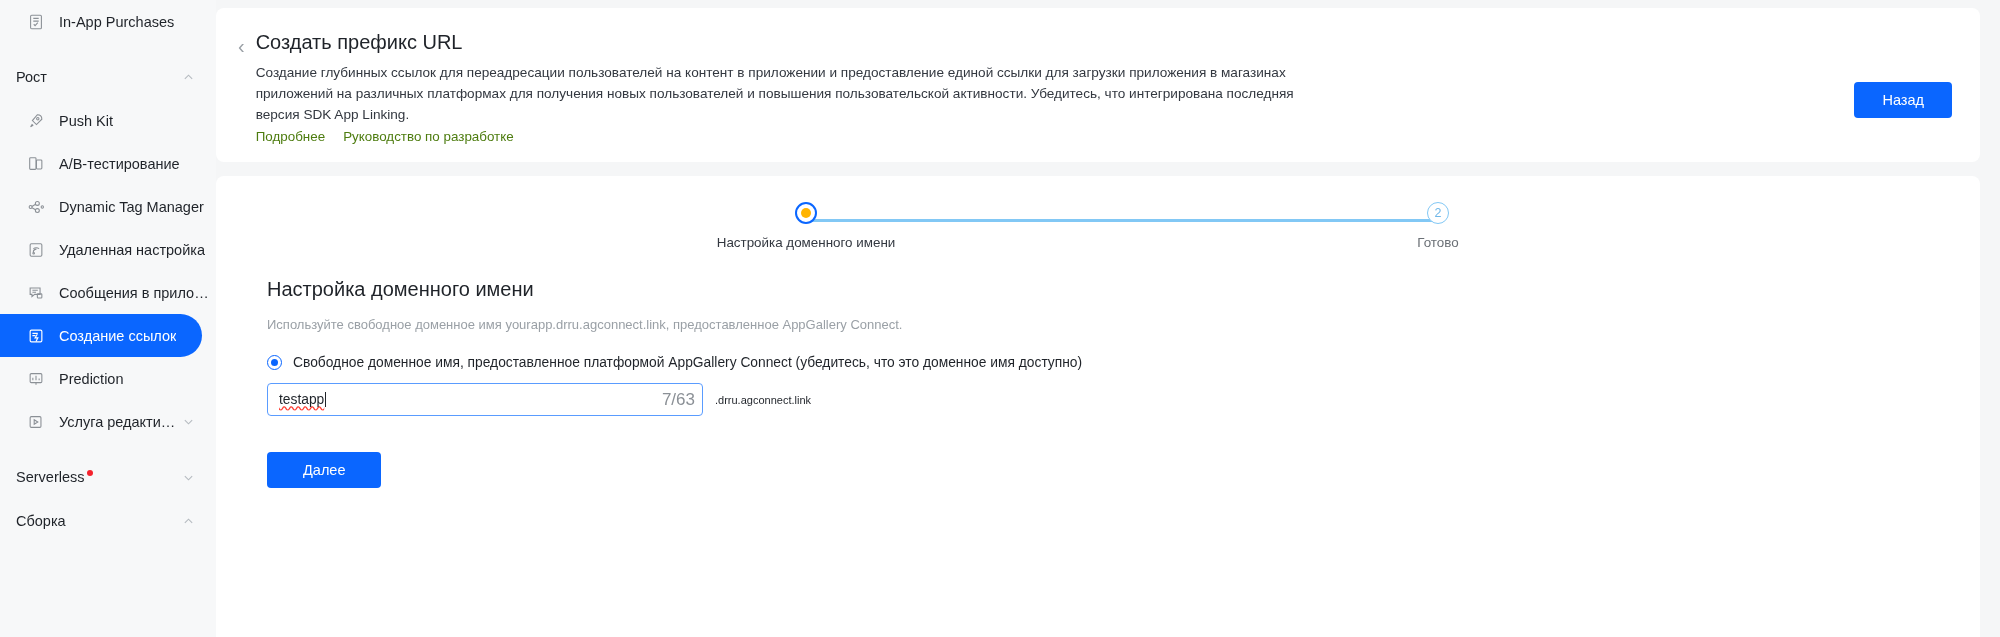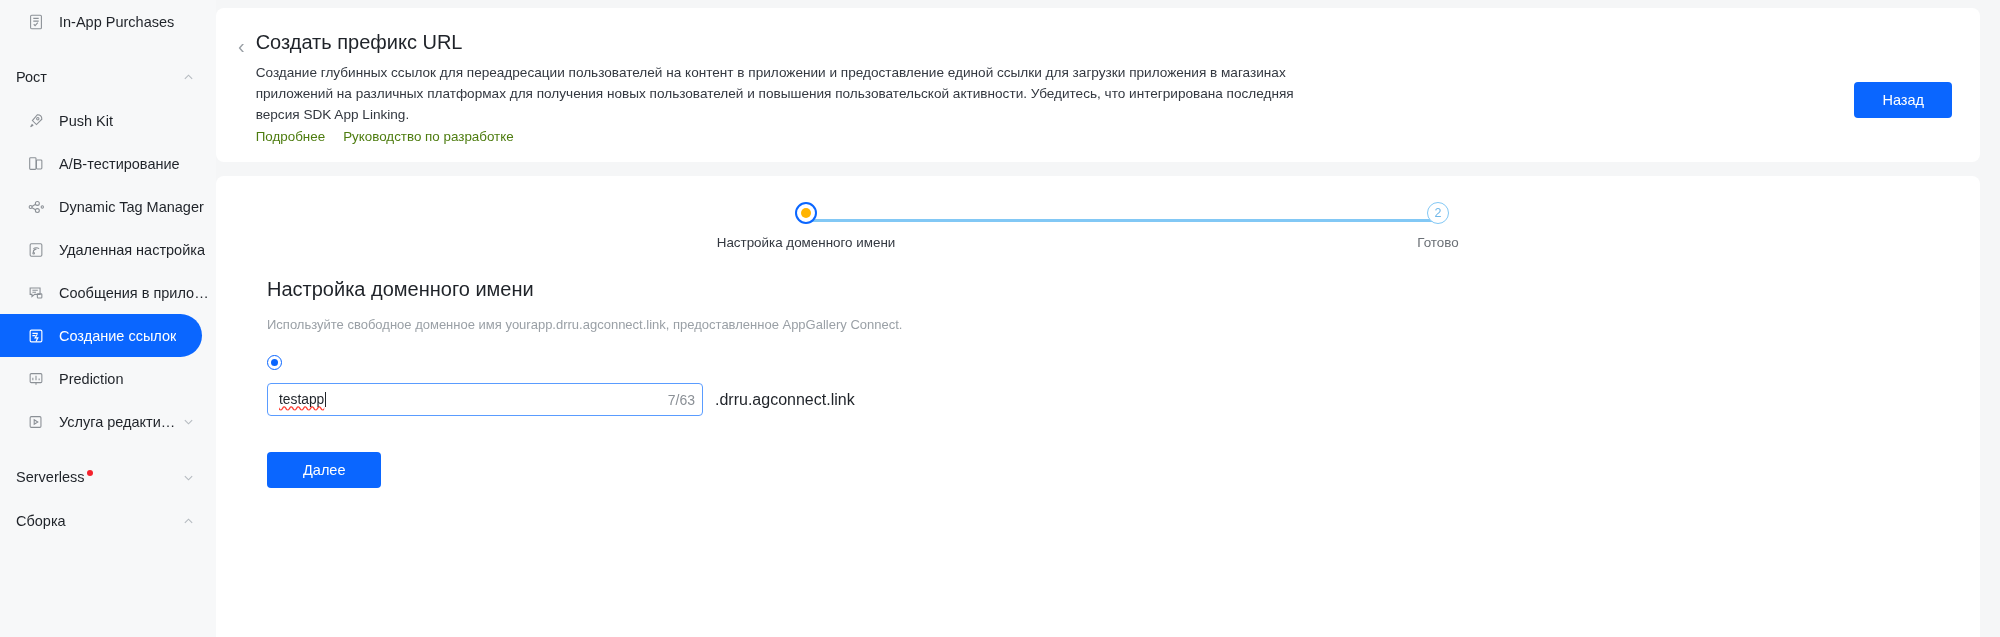--- a/index.html
+++ b/index.html
@@ -185,22 +185,22 @@
     font-size: 13.8px; color: #1f2329;
     text-decoration: underline wavy #ff3b30;
     text-decoration-skip-ink: none;
     position: relative;
   }
   .caret-bar {
     display: inline-block; width: 1px; height: 15px;
     background: #1f2329; margin-left: 1px;
     vertical-align: -2px;
   }
-  .counter { margin-left: auto; font-size: 14px; color: #8b9096; }
-  .suffix { font-size: 16px; color: #1f2329; margin-left: 12px; }
+  .counter { margin-left: auto; font-size: 17px; color: #8b9096; }
+  .suffix { font-size: 11px; color: #1f2329; margin-left: 12px; }
 
   .next-btn {
     margin: 36px 0 0 29px;
     background: #0a66ff; color: #fff; border: none;
     border-radius: 4px; font-size: 14.5px;
     height: 36px; padding: 0 36px; cursor: pointer;
     font-family: "Liberation Sans", sans-serif;
   }
   svg { display: block; }
 </style>
@@ -386,20 +386,21 @@
         </div>
       </div>
 
       <h2 class="section-title">Настройка доменного имени</h2>
       <p class="section-hint">Используйте свободное доменное имя yourapp.drru.agconnect.link, предоставленное AppGallery Connect.</p>
 
       <div class="radio-row">
         <span class="radio">
           <span class="dot"></span>
         </span>
+        <span class="radio-label">Свободное доменное имя, предоставленное платформой AppGallery Connect (убедитесь, что это доменное имя доступно)</span>
       </div>
 
       <div class="input-row">
         <div class="input-wrap">
           <span class="input-val">testapp</span>
             <span class="caret-bar"></span>
           <span class="counter">7/63</span>
         </div>
         <span class="suffix">.drru.agconnect.link</span>
       </div>

